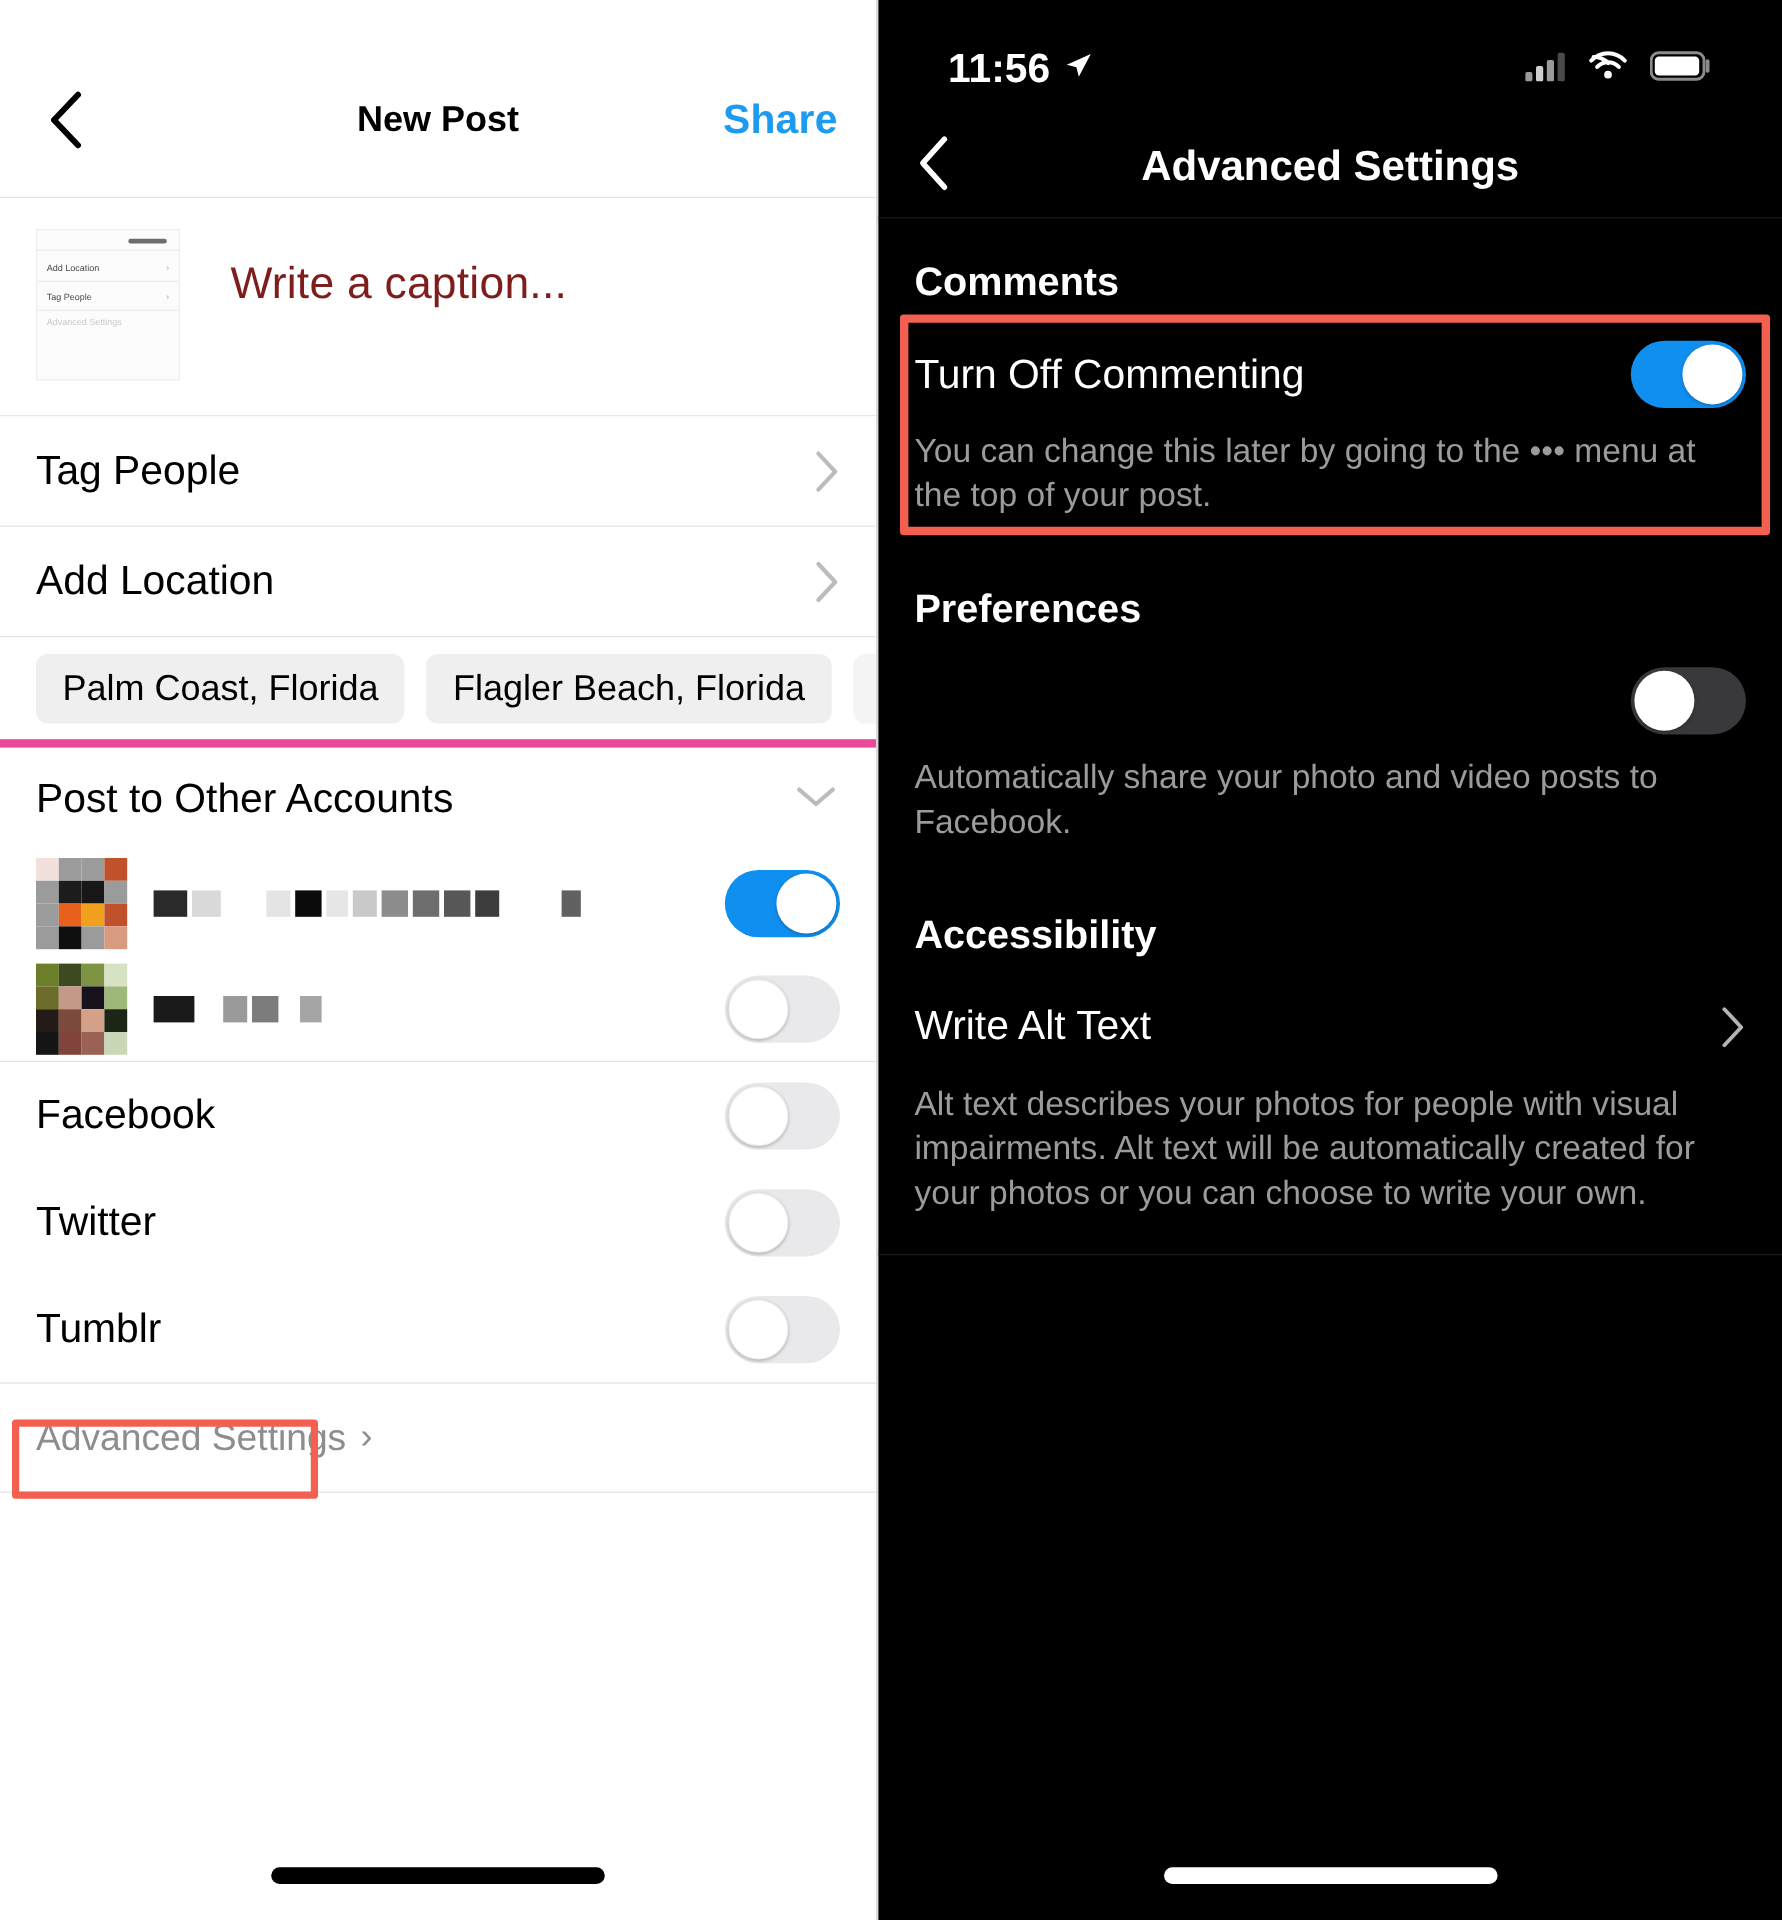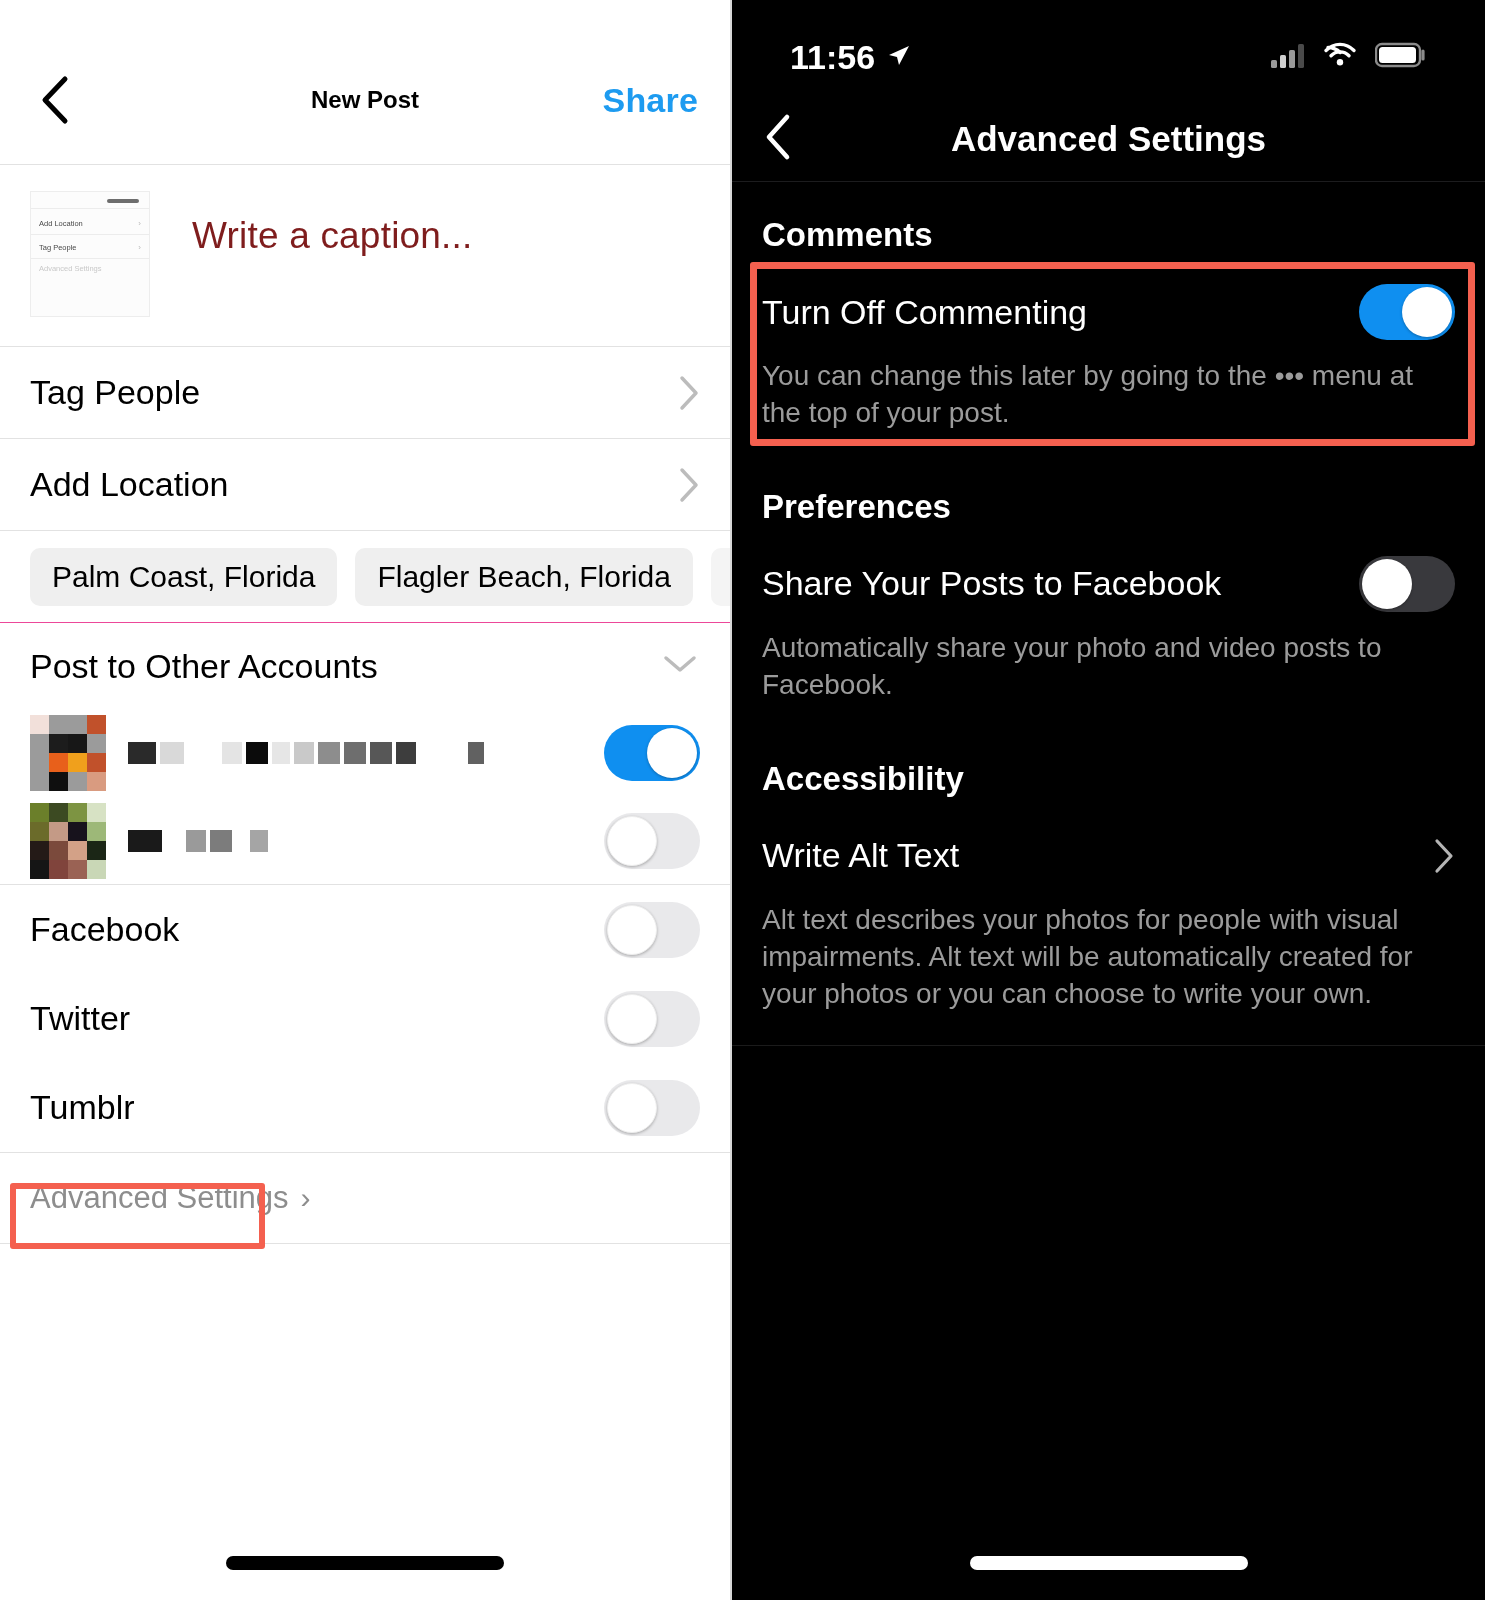--- a/index.html
+++ b/index.html
@@ -27,21 +27,21 @@
     border-bottom: 1px solid #e2e2e2;
   }
   .back-chevron-l {
     width: 46px; height: 46px;
     display: flex; align-items: center; justify-content: center;
     margin-top: 36px;
   }
   .nav-title-light {
     position: absolute; left: 0; right: 0; top: 0; bottom: 0;
     display: flex; align-items: center; justify-content: center;
-    font-size: 24px; font-weight: bold; color: #000;
+    font-size: 30px; font-weight: bold; color: #000;
     padding-top: 36px;
     pointer-events: none;
   }
   .share-btn {
     margin-left: auto; margin-top: 36px;
     font-size: 34px; font-weight: bold; color: #1d9bf0;
     letter-spacing: .2px;
   }
 
   
@@ -88,21 +88,21 @@
   .row-chevron {
     margin-left: auto; color: #bcbcbc; font-size: 30px;
     display: flex; align-items: center;
   }
 
   
   .chips-row {
     height: 92px;
     display: flex; align-items: center; gap: 18px;
     padding: 0 30px;
-    border-bottom: 1px solid #ec4899;
+    border-bottom: 7px solid #ec4899;
     overflow: hidden;
   }
   .chip {
     background: #efefef; border-radius: 10px;
     padding: 12px 22px;
     font-size: 30px; color: #000;
     white-space: nowrap; flex: 0 0 auto;
   }
   .chip.faded { color: #b5b5b5; background: #f4f4f4; }
 
@@ -455,21 +455,20 @@
       <span class="lbl">Turn Off Commenting</span>
       <div class="toggle on">
           <span class="knob"></span>
         </div>
     </div>
     <div class="dark-desc">You can change this later by going to the ••• menu at the top of your post.</div>
 
     <div class="sec-title">Preferences</div>
 
     <div class="dark-row">
-      <span class="lbl">Share Your Posts to Facebook</span>
       <div class="toggle off-dark">
           <span class="knob"></span>
         </div>
     </div>
     <div class="dark-desc">Automatically share your photo and video posts to Facebook.</div>
 
     <div class="sec-title">Accessibility</div>
 
     <div class="dark-row">
       <span class="lbl">Write Alt Text</span>

